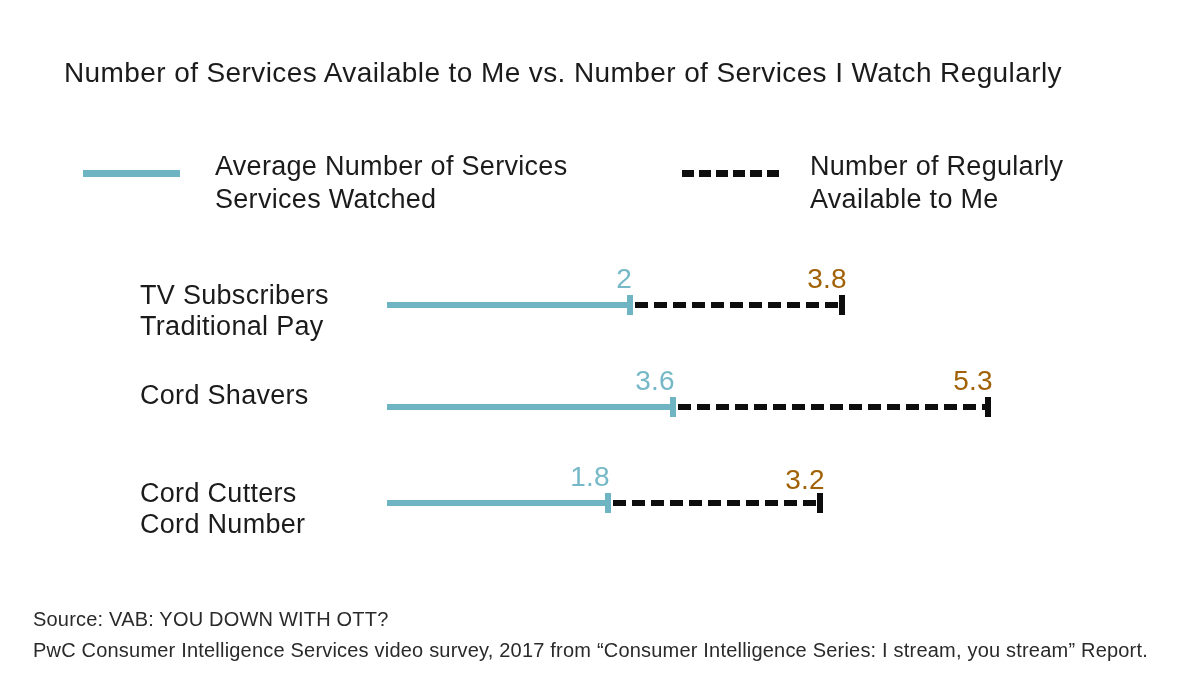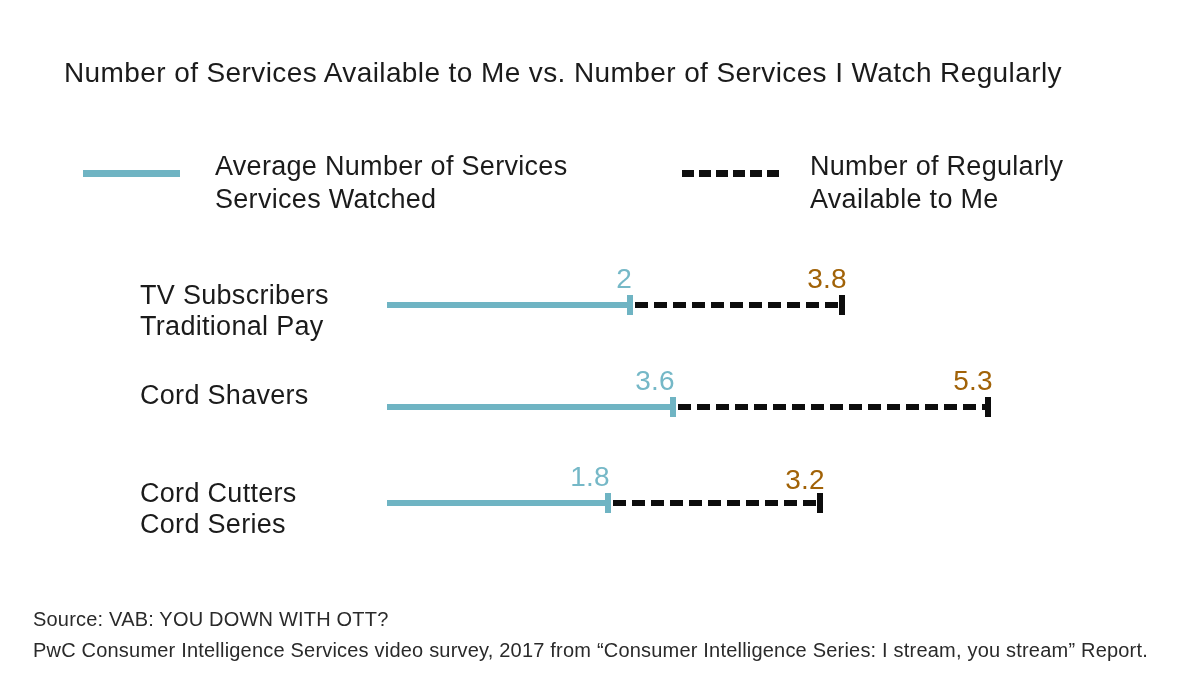--- a/index.html
+++ b/index.html
@@ -99,21 +99,21 @@
     <div class="abs tick tick-watched" style="left: 670px; top: 397px;"></div>
     <div class="abs line-dashed" style="left: 678px; top: 404px; width: 307px;"></div>
     <div class="abs tick tick-available" style="left: 985px; top: 397px;"></div>
     <div class="abs val-label val-watched" style="left: 545px; top: 365px;">3.6</div>
     <div class="abs val-label val-available" style="left: 863px; top: 365px;">5.3</div>
   </div>
 
   <div>
     <div class="abs cat-label" style="top: 478px;">
         <div>Cord Cutters</div>
-        <div>Cord Series</div>
+        <div>Cord Number</div>
       </div>
     <div class="abs line-solid" style="left: 387px; top: 500px; width: 221px;"></div>
     <div class="abs tick tick-watched" style="left: 605px; top: 493px;"></div>
     <div class="abs line-dashed" style="left: 613px; top: 500px; width: 204px;"></div>
     <div class="abs tick tick-available" style="left: 817px; top: 493px;"></div>
     <div class="abs val-label val-watched" style="left: 480px; top: 461px;">1.8</div>
     <div class="abs val-label val-available" style="left: 695px; top: 436px; margin-top: 28px;">3.2</div>
   </div>
 </div>
 

